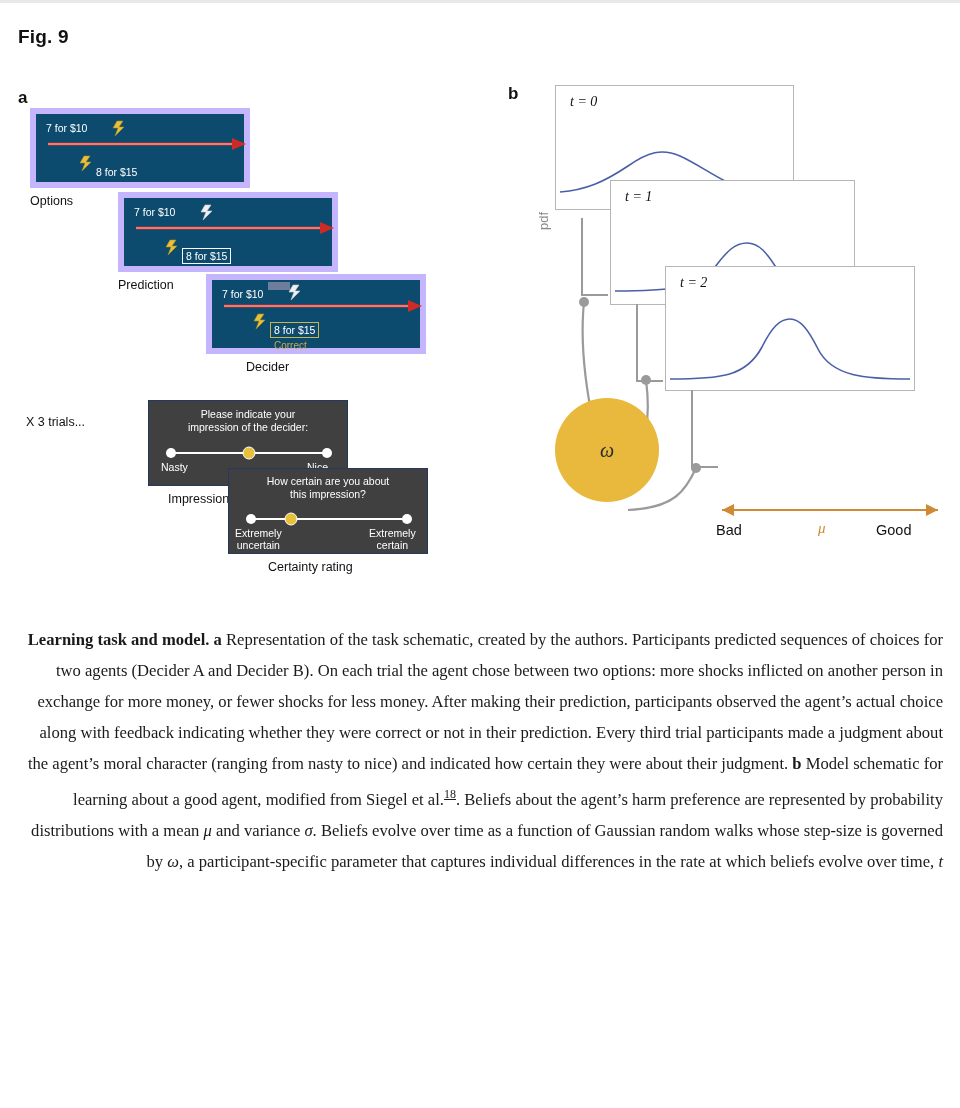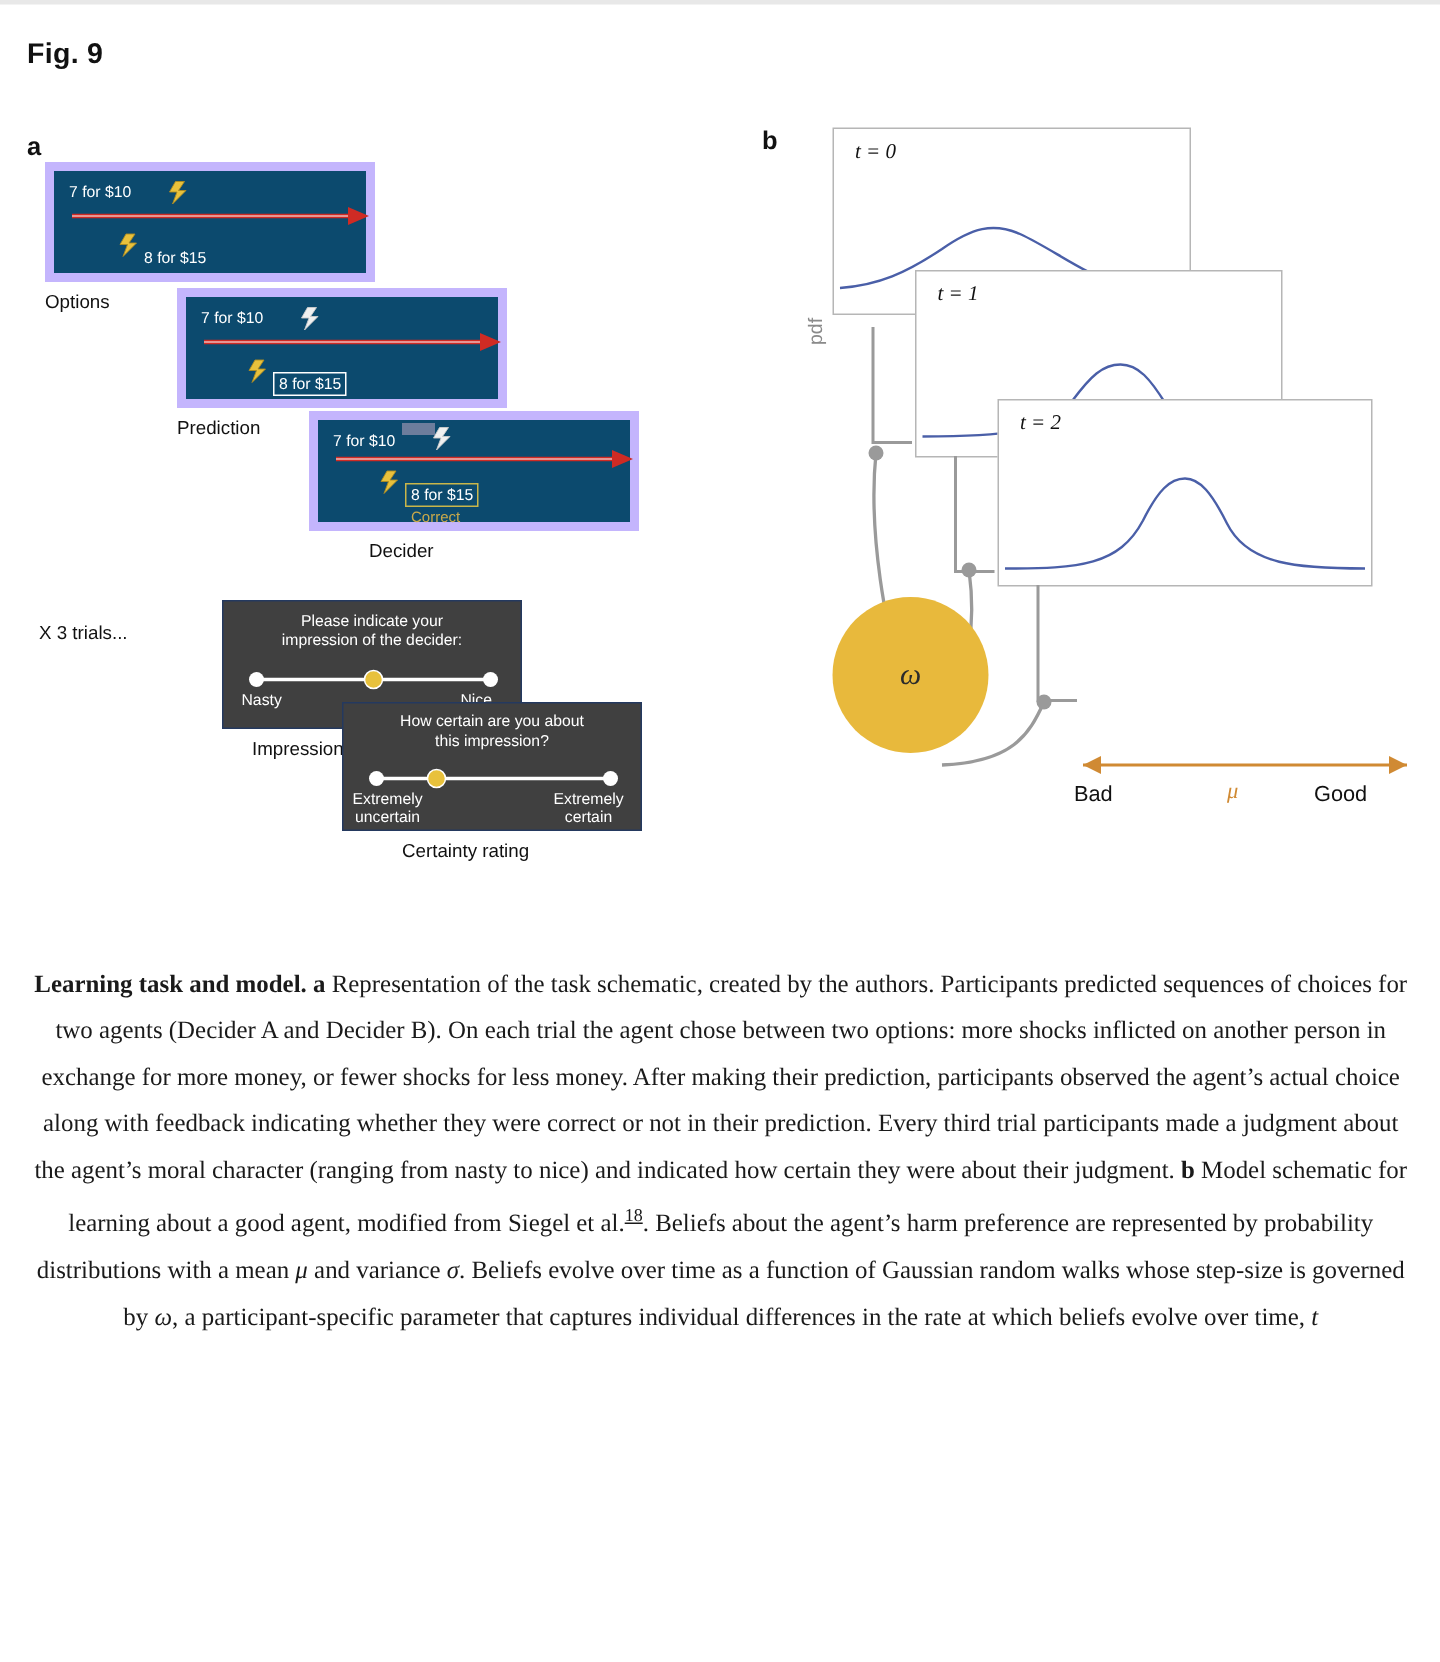--- a/index.html
+++ b/index.html
@@ -172,27 +172,27 @@
     position: absolute;
     font-family: "Liberation Serif", serif;
     font-style: italic;
     font-size: 15px;
     color: #d08a33;
   }
   
   .caption {
     position: absolute;
     left: 18px;
-    top: 640px;
+    top: 624px;
     width: 925px;
     font-family: "Liberation Serif", serif;
     font-size: 16.6px;
     line-height: 31px;
     color: #1a1a1a;
-    text-align: center;
+    text-align: right;
   }
   .caption b { font-weight: bold; }
   .caption i { font-style: italic; }
   .sup-link {
     color: #1a1a1a;
     text-decoration: underline;
     font-size: 12px;
     vertical-align: super;
   }
 </style>

